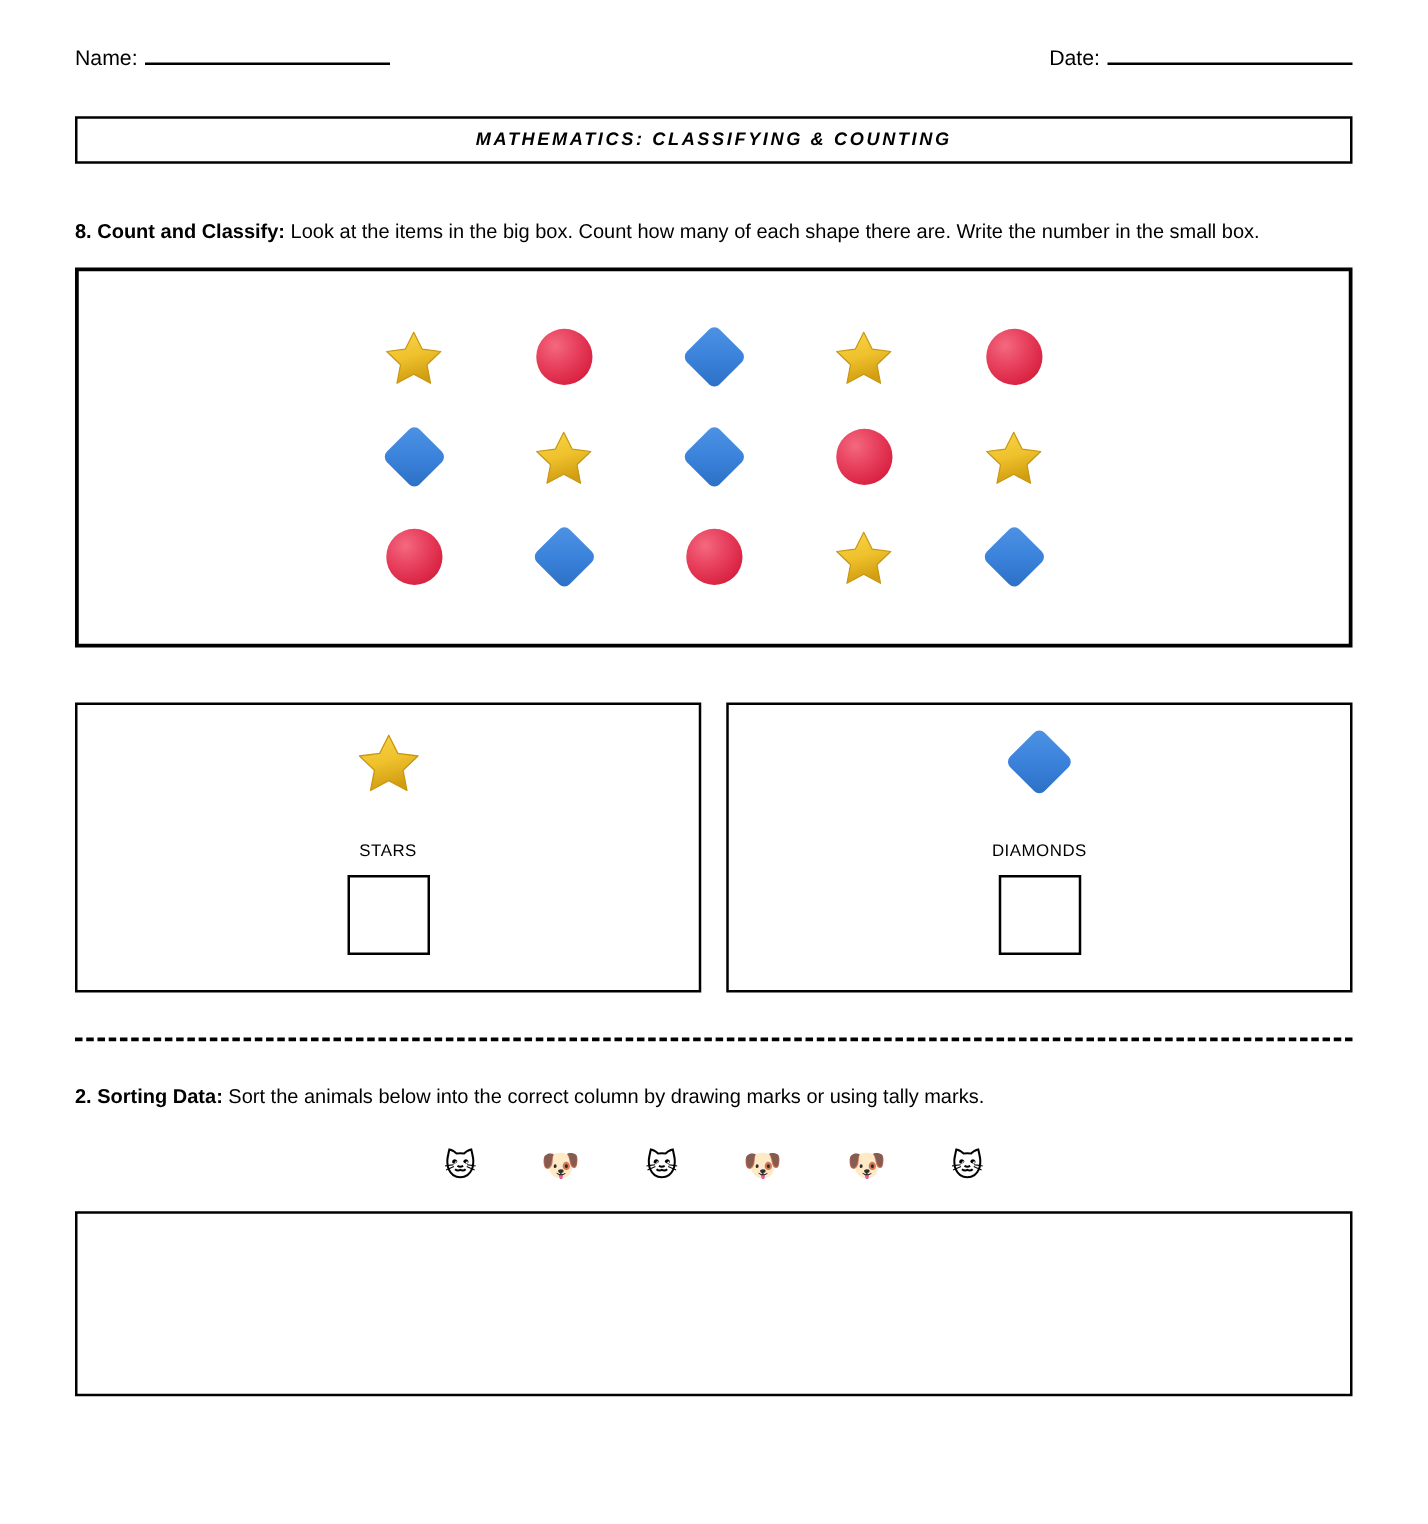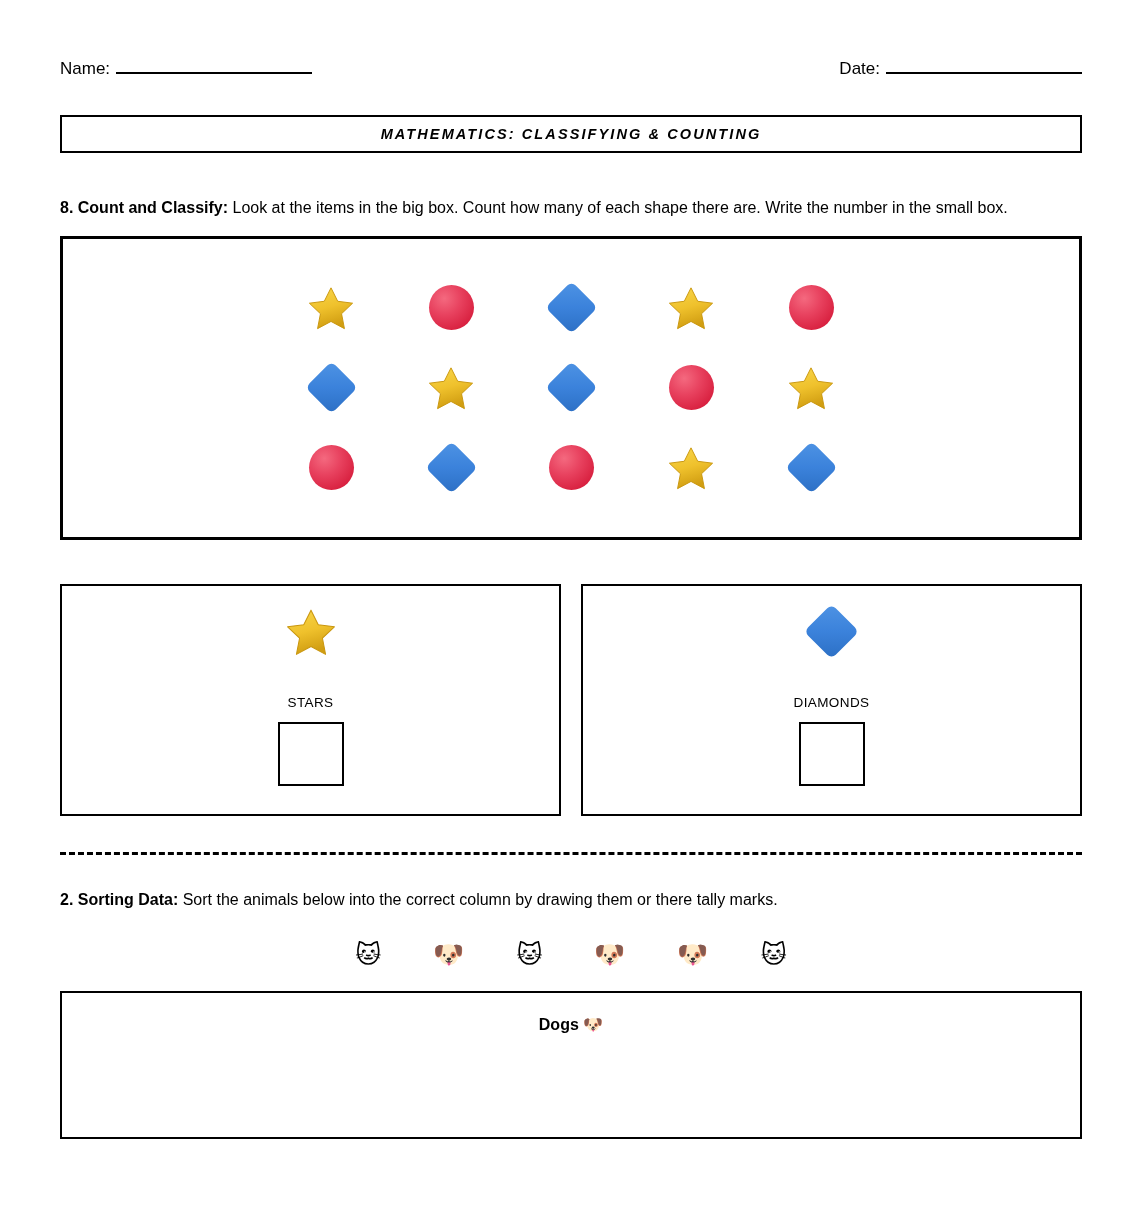--- a/index.html
+++ b/index.html
@@ -7,21 +7,21 @@
   body {
     width: 1142px;
     height: 1219px;
     background: #ffffff;
     font-family: "Liberation Sans", sans-serif;
     color: #000000;
     position: relative;
     overflow: hidden;
   }
 
-  .page { padding: 0 60px; margin-top: 22px; }
+  .page { padding: 0 60px; }
 
   
   .namedate {
     display: flex;
     justify-content: space-between;
     align-items: flex-end;
     padding-top: 56px;
     height: 36px;
   }
   .nd-group { display: flex; align-items: flex-end; }
@@ -347,31 +347,28 @@
           <span class="sh sh-diamond"></span>
         </div>
         <div class="cat-label">DIAMONDS</div>
         <div class="cat-answer"></div>
       </div>
     </div>
 
   <div class="divider"></div>
 
   <p class="instruction" id="sec2-instruction" style="margin-top:34px;">
-    <span class="lead">2. Sorting Data:</span><span> Sort the animals below into the correct column by drawing them or there tally marks.</span>
+    <span class="lead">2. Sorting Data:</span><span> Sort the animals below into the correct column by drawing marks or using tally marks.</span>
   </p>
 
   <div class="animal-strip" id="animal-strip">
       <span class="animal">🐱</span>
       <span class="animal">🐶</span>
       <span class="animal">🐱</span>
       <span class="animal">🐶</span>
       <span class="animal">🐶</span>
       <span class="animal">🐱</span>
     </div>
 
   <div class="sort-table" id="sort-table">
-      <div class="sort-col">
-        <div class="sort-header">Dogs 🐶</div>
-      </div>
     </div>
 
 </div>
 
 </body></html>

